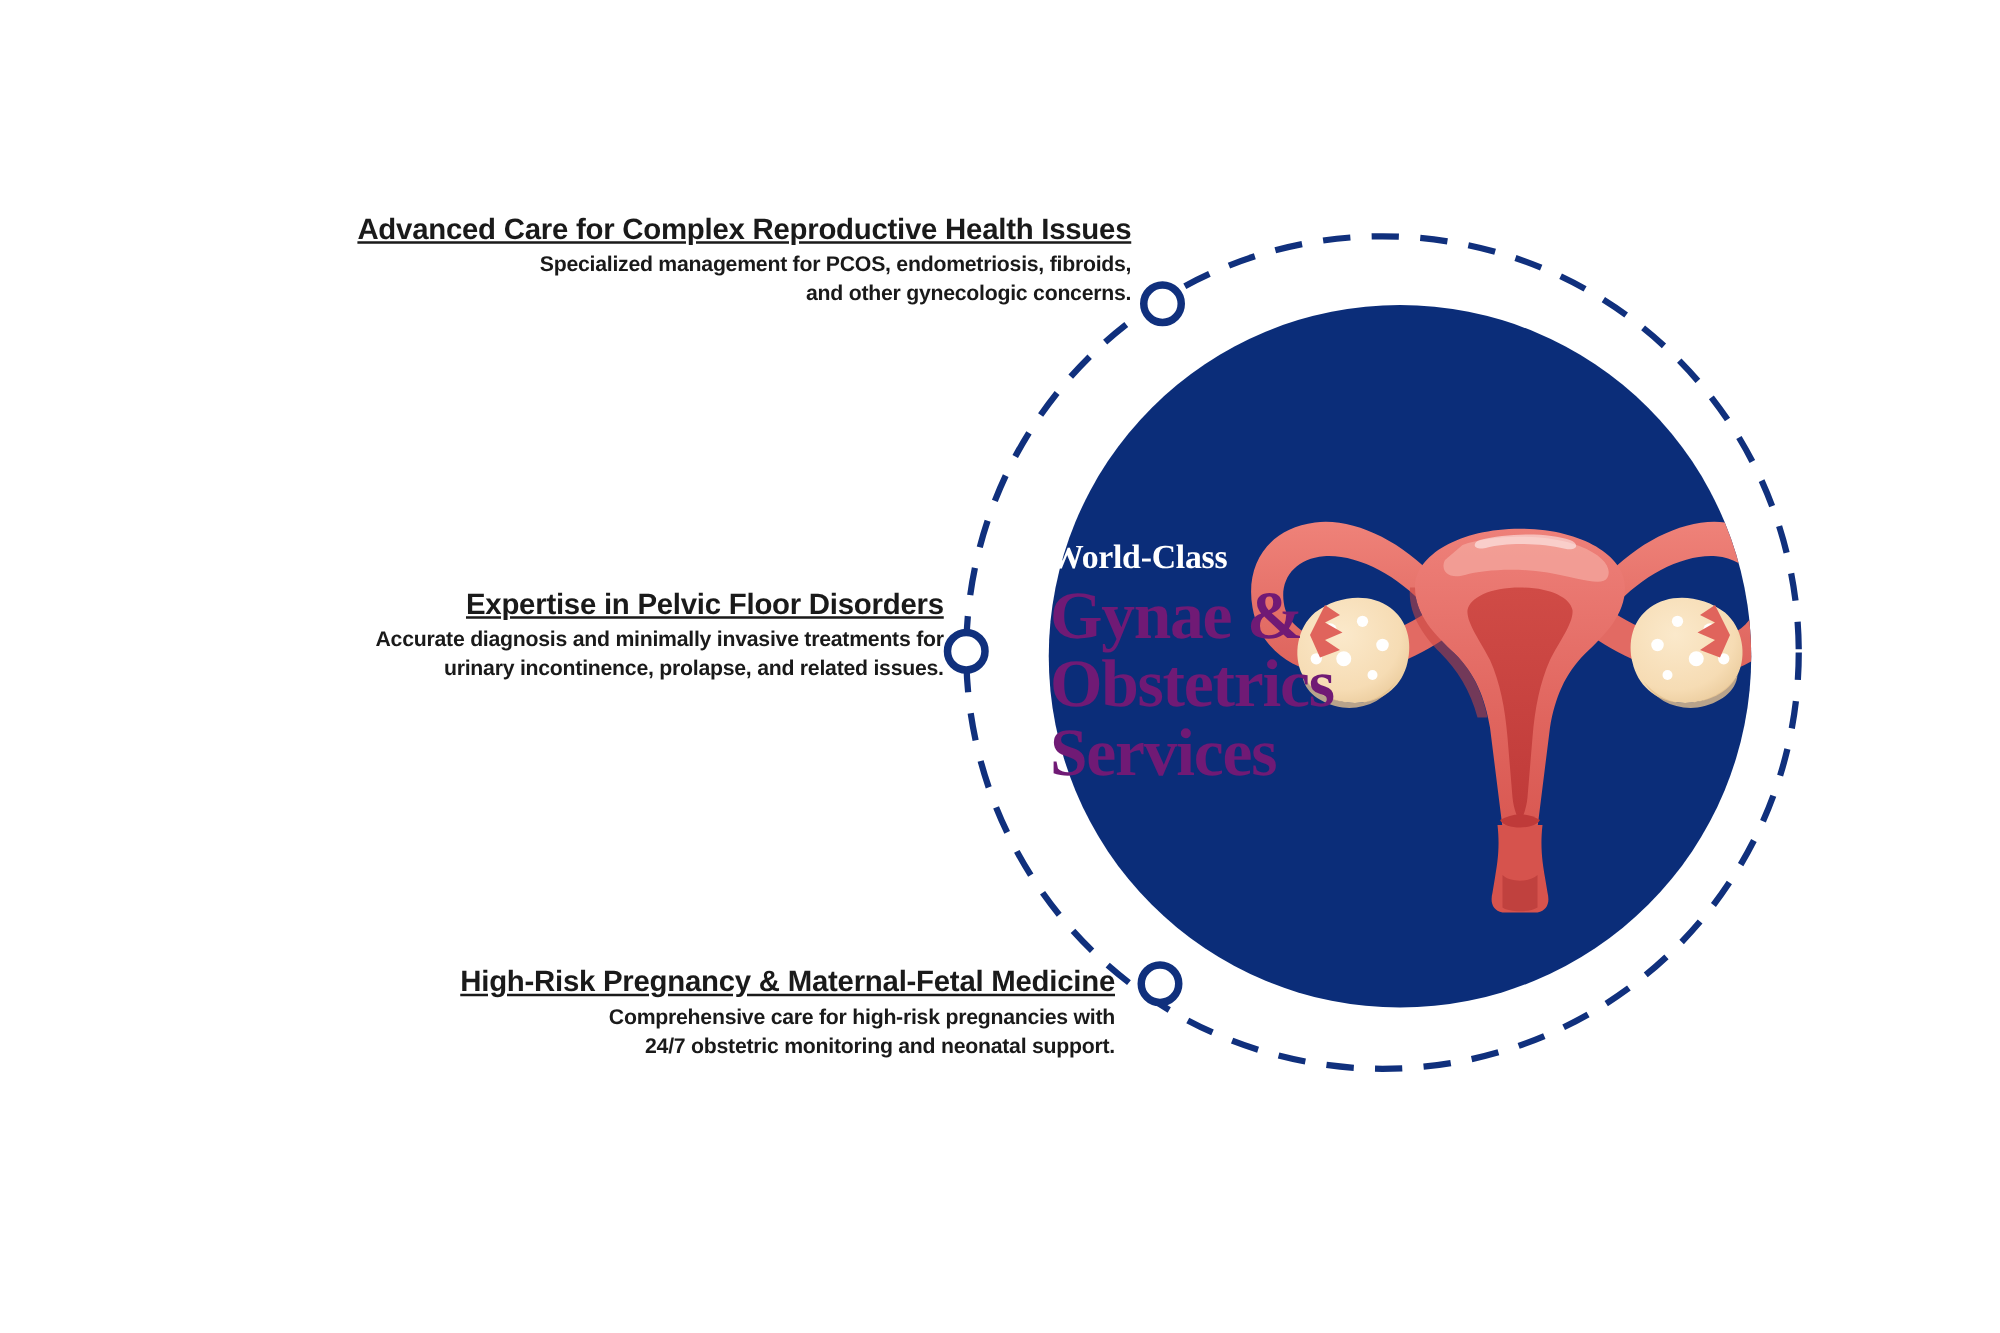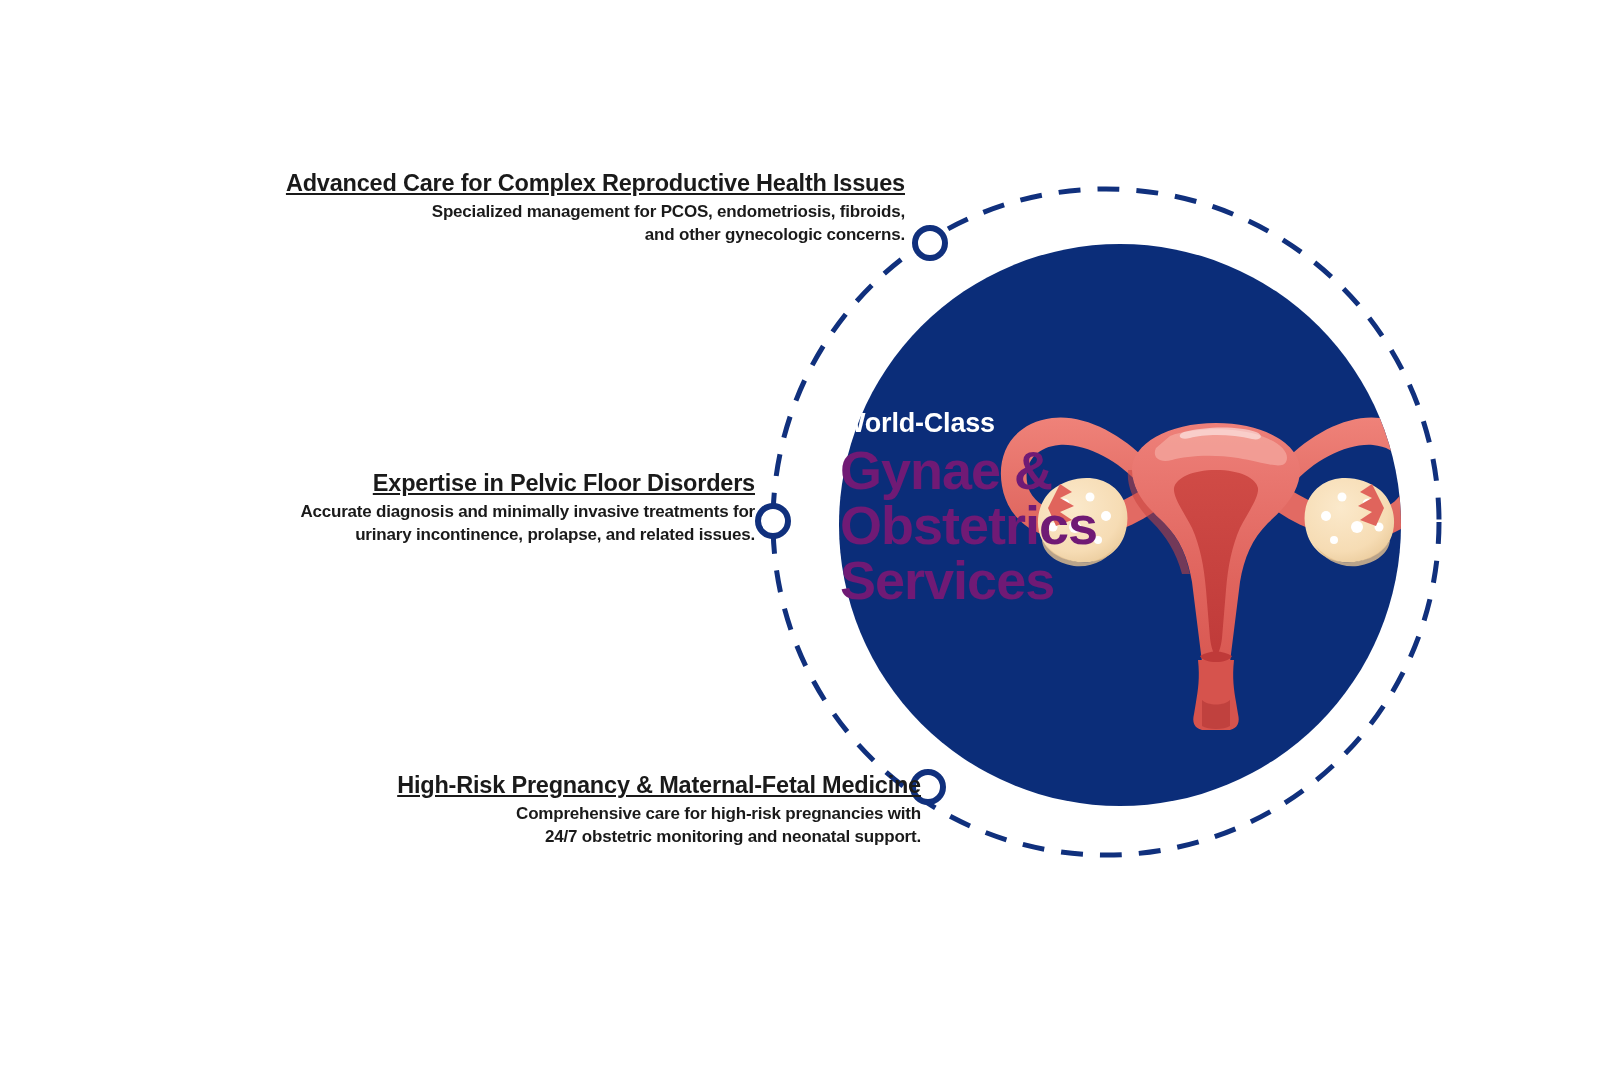--- a/index.html
+++ b/index.html
@@ -25,24 +25,25 @@
     left: 0;
     top: 0;
     width: 1600px;
     height: 1066px;
   }
 
   
   .center-title {
     position: absolute;
     left: 840px;
-    top: 408px;
+    top: 430px;
     width: 300px;
     z-index: 6;
     pointer-events: none;
+    font-family: Liberation Serif, serif;
   }
   .center-title .eyebrow {
     color: #ffffff;
     font-size: 27px;
     font-weight: 700;
     letter-spacing: -0.2px;
     line-height: 1.15;
     margin: 0 0 4px 0;
     white-space: nowrap;
   }
@@ -79,21 +80,21 @@
     font-size: 17px;
     font-weight: 700;
     line-height: 1.36;
     margin: 0;
     white-space: nowrap;
     letter-spacing: -0.2px;
   }
 
   #callout-1 { left: 205px; top: 168px;  width: 700px; }
   #callout-2 { left:  65px; top: 468px;  width: 690px; }
-  #callout-3 { left: 221px; top: 770px;  width: 700px; }
+  #callout-3 { left: 192px; top: 770px;  width: 700px; }
 </style>
 </head>
 <body>
 
 <div id="stage">
 
   <svg id="graphic" viewBox="0 0 1600 1066" xmlns="http://www.w3.org/2000/svg">
 
     <circle cx="1106" cy="522" r="333" fill="none" stroke="#10307d" stroke-width="5" stroke-dasharray="22 17" stroke-linecap="butt"></circle>
 

